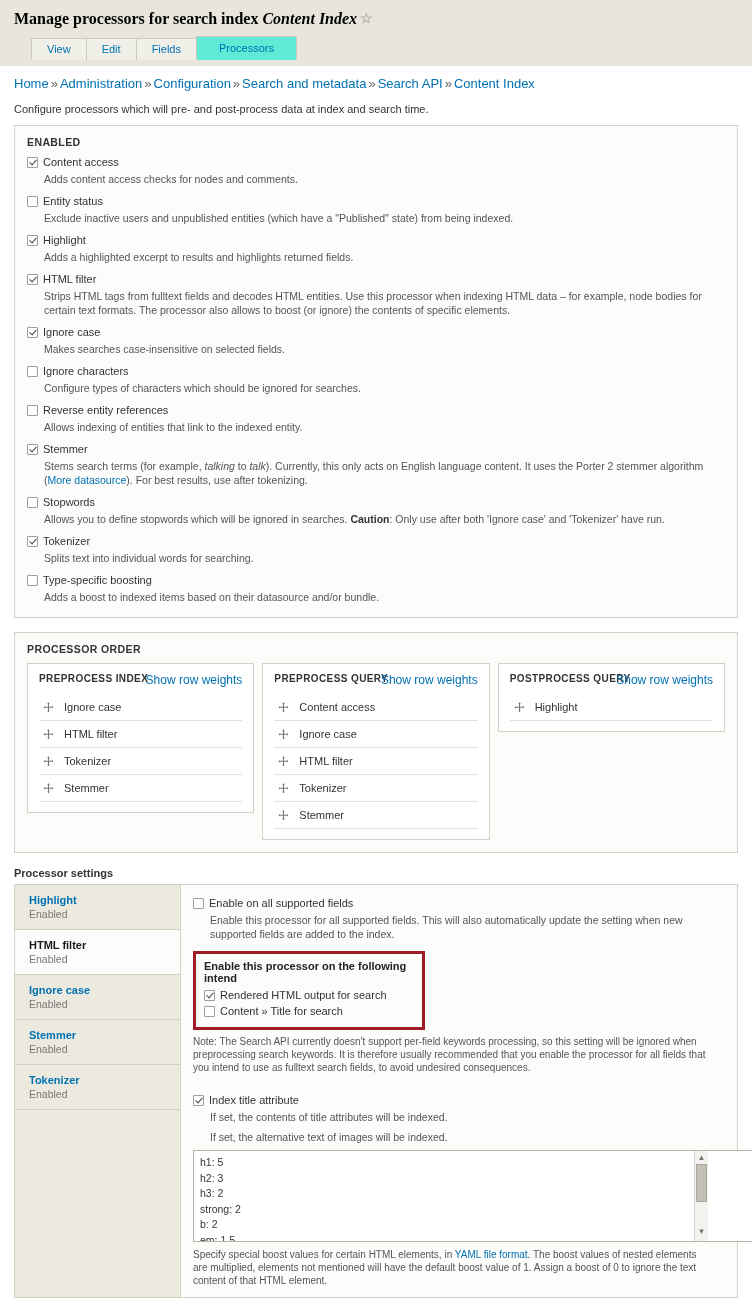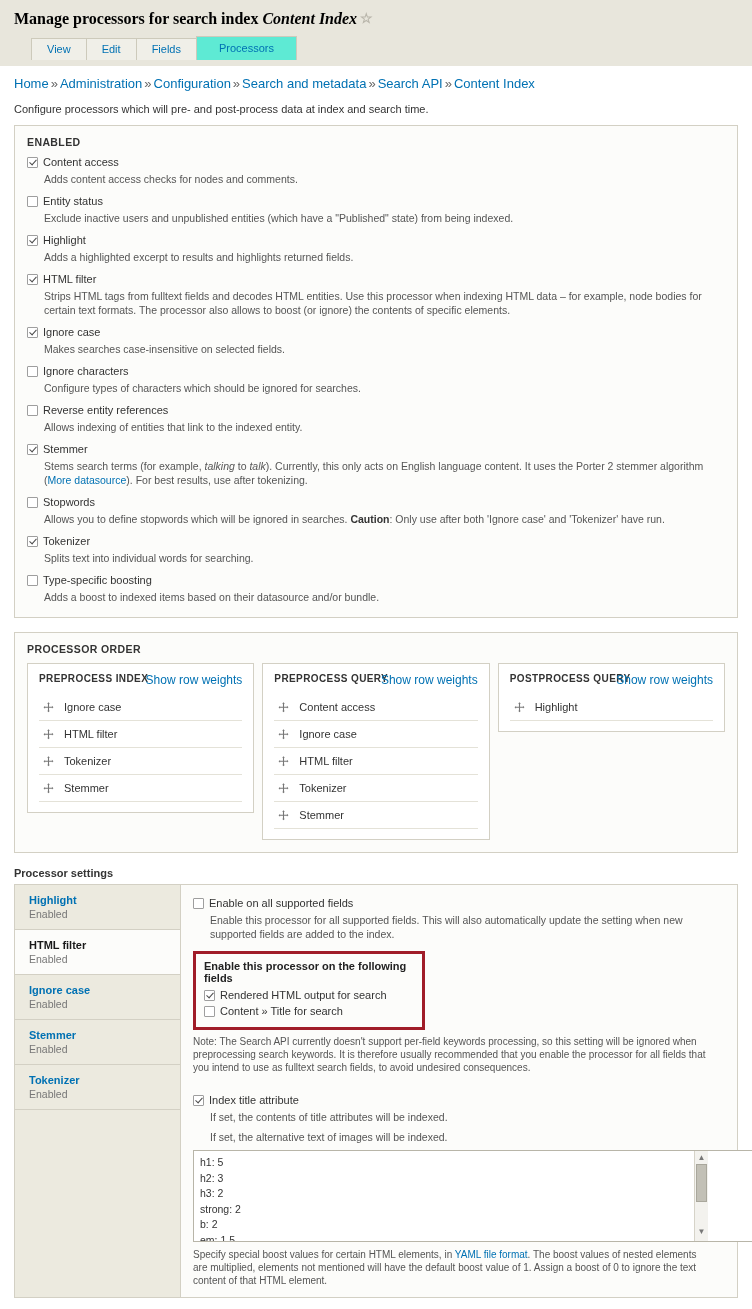--- a/index.html
+++ b/index.html
@@ -535,21 +535,21 @@
 
     <div class="settings-pane">
 
       <div class="cbline">
         <span class="cbox"></span>
         <span class="cblabel">Enable on all supported fields</span>
       </div>
       <div class="sdesc">Enable this processor for all supported fields. This will also automatically update the setting when new supported fields are added to the index.</div>
 
       <div class="highlight-box">
-        <div class="hb-title">Enable this processor on the following fields</div>
+        <div class="hb-title">Enable this processor on the following intend</div>
         <div class="hb-row cbline">
           <span class="cbox checked"></span>
           <span class="cblabel">Rendered HTML output for search</span>
         </div>
         <div class="hb-row cbline">
           <span class="cbox"></span>
           <span class="cblabel">Content » Title for search</span>
         </div>
       </div>
 

